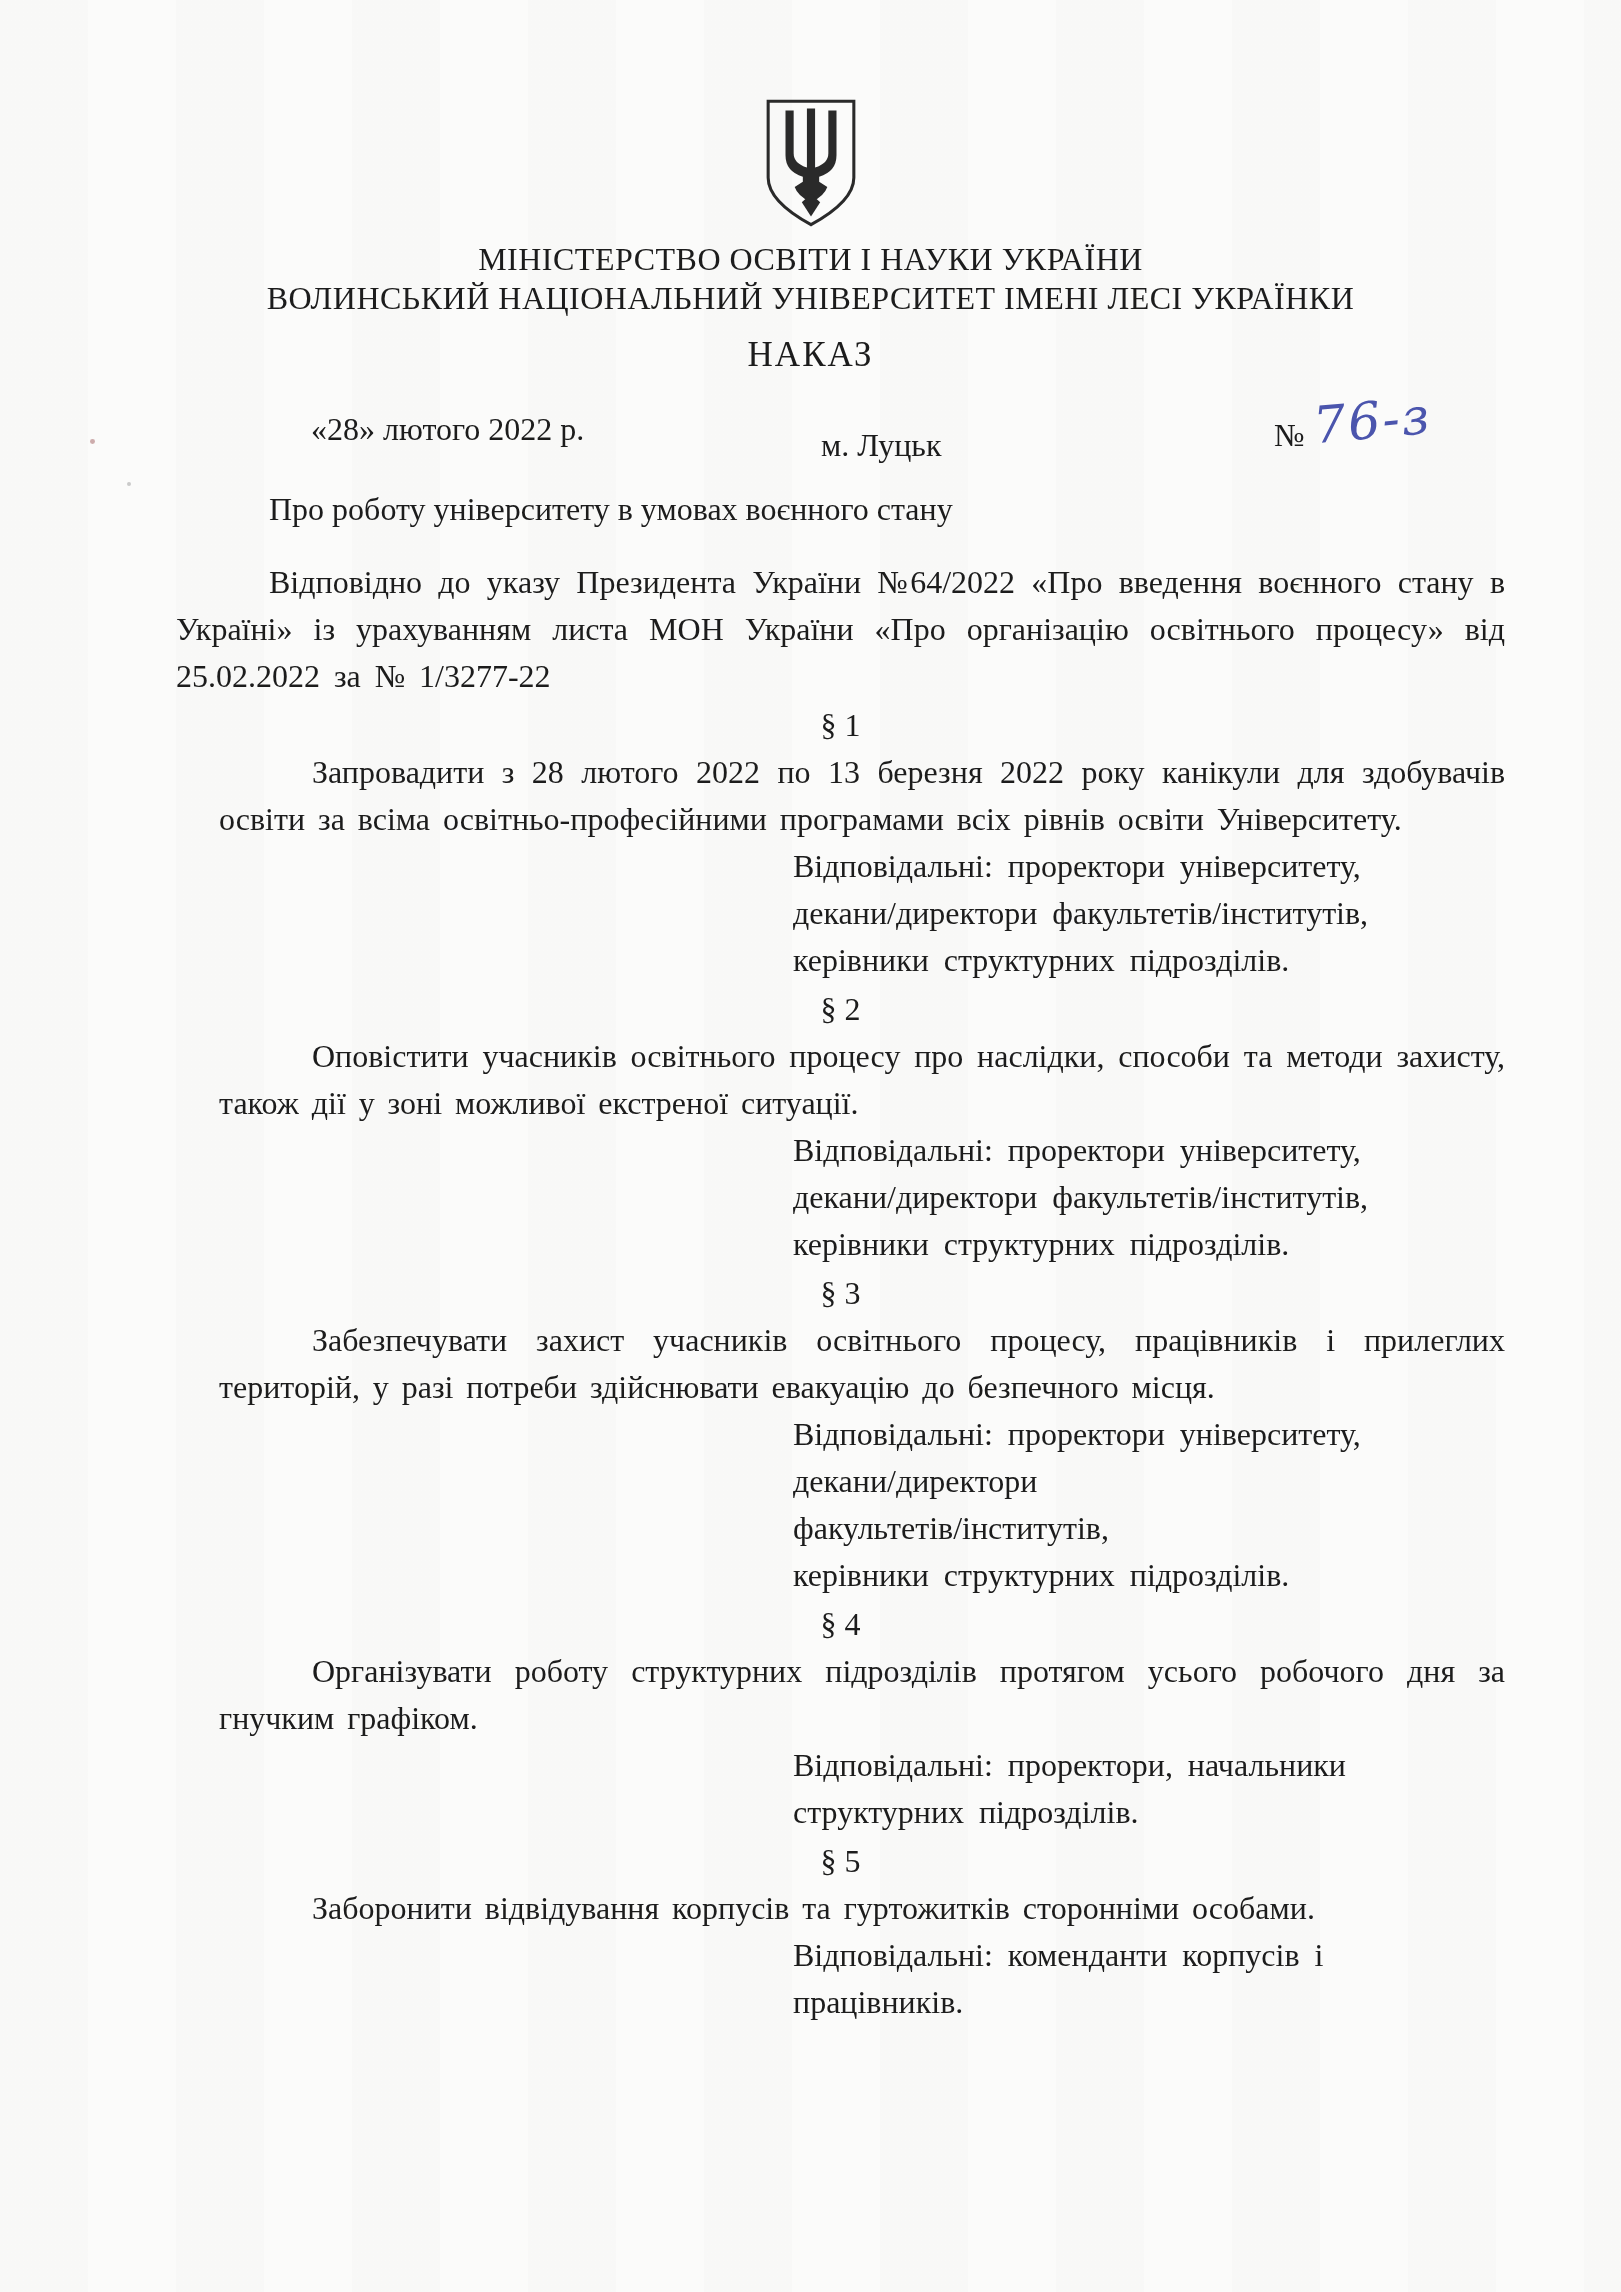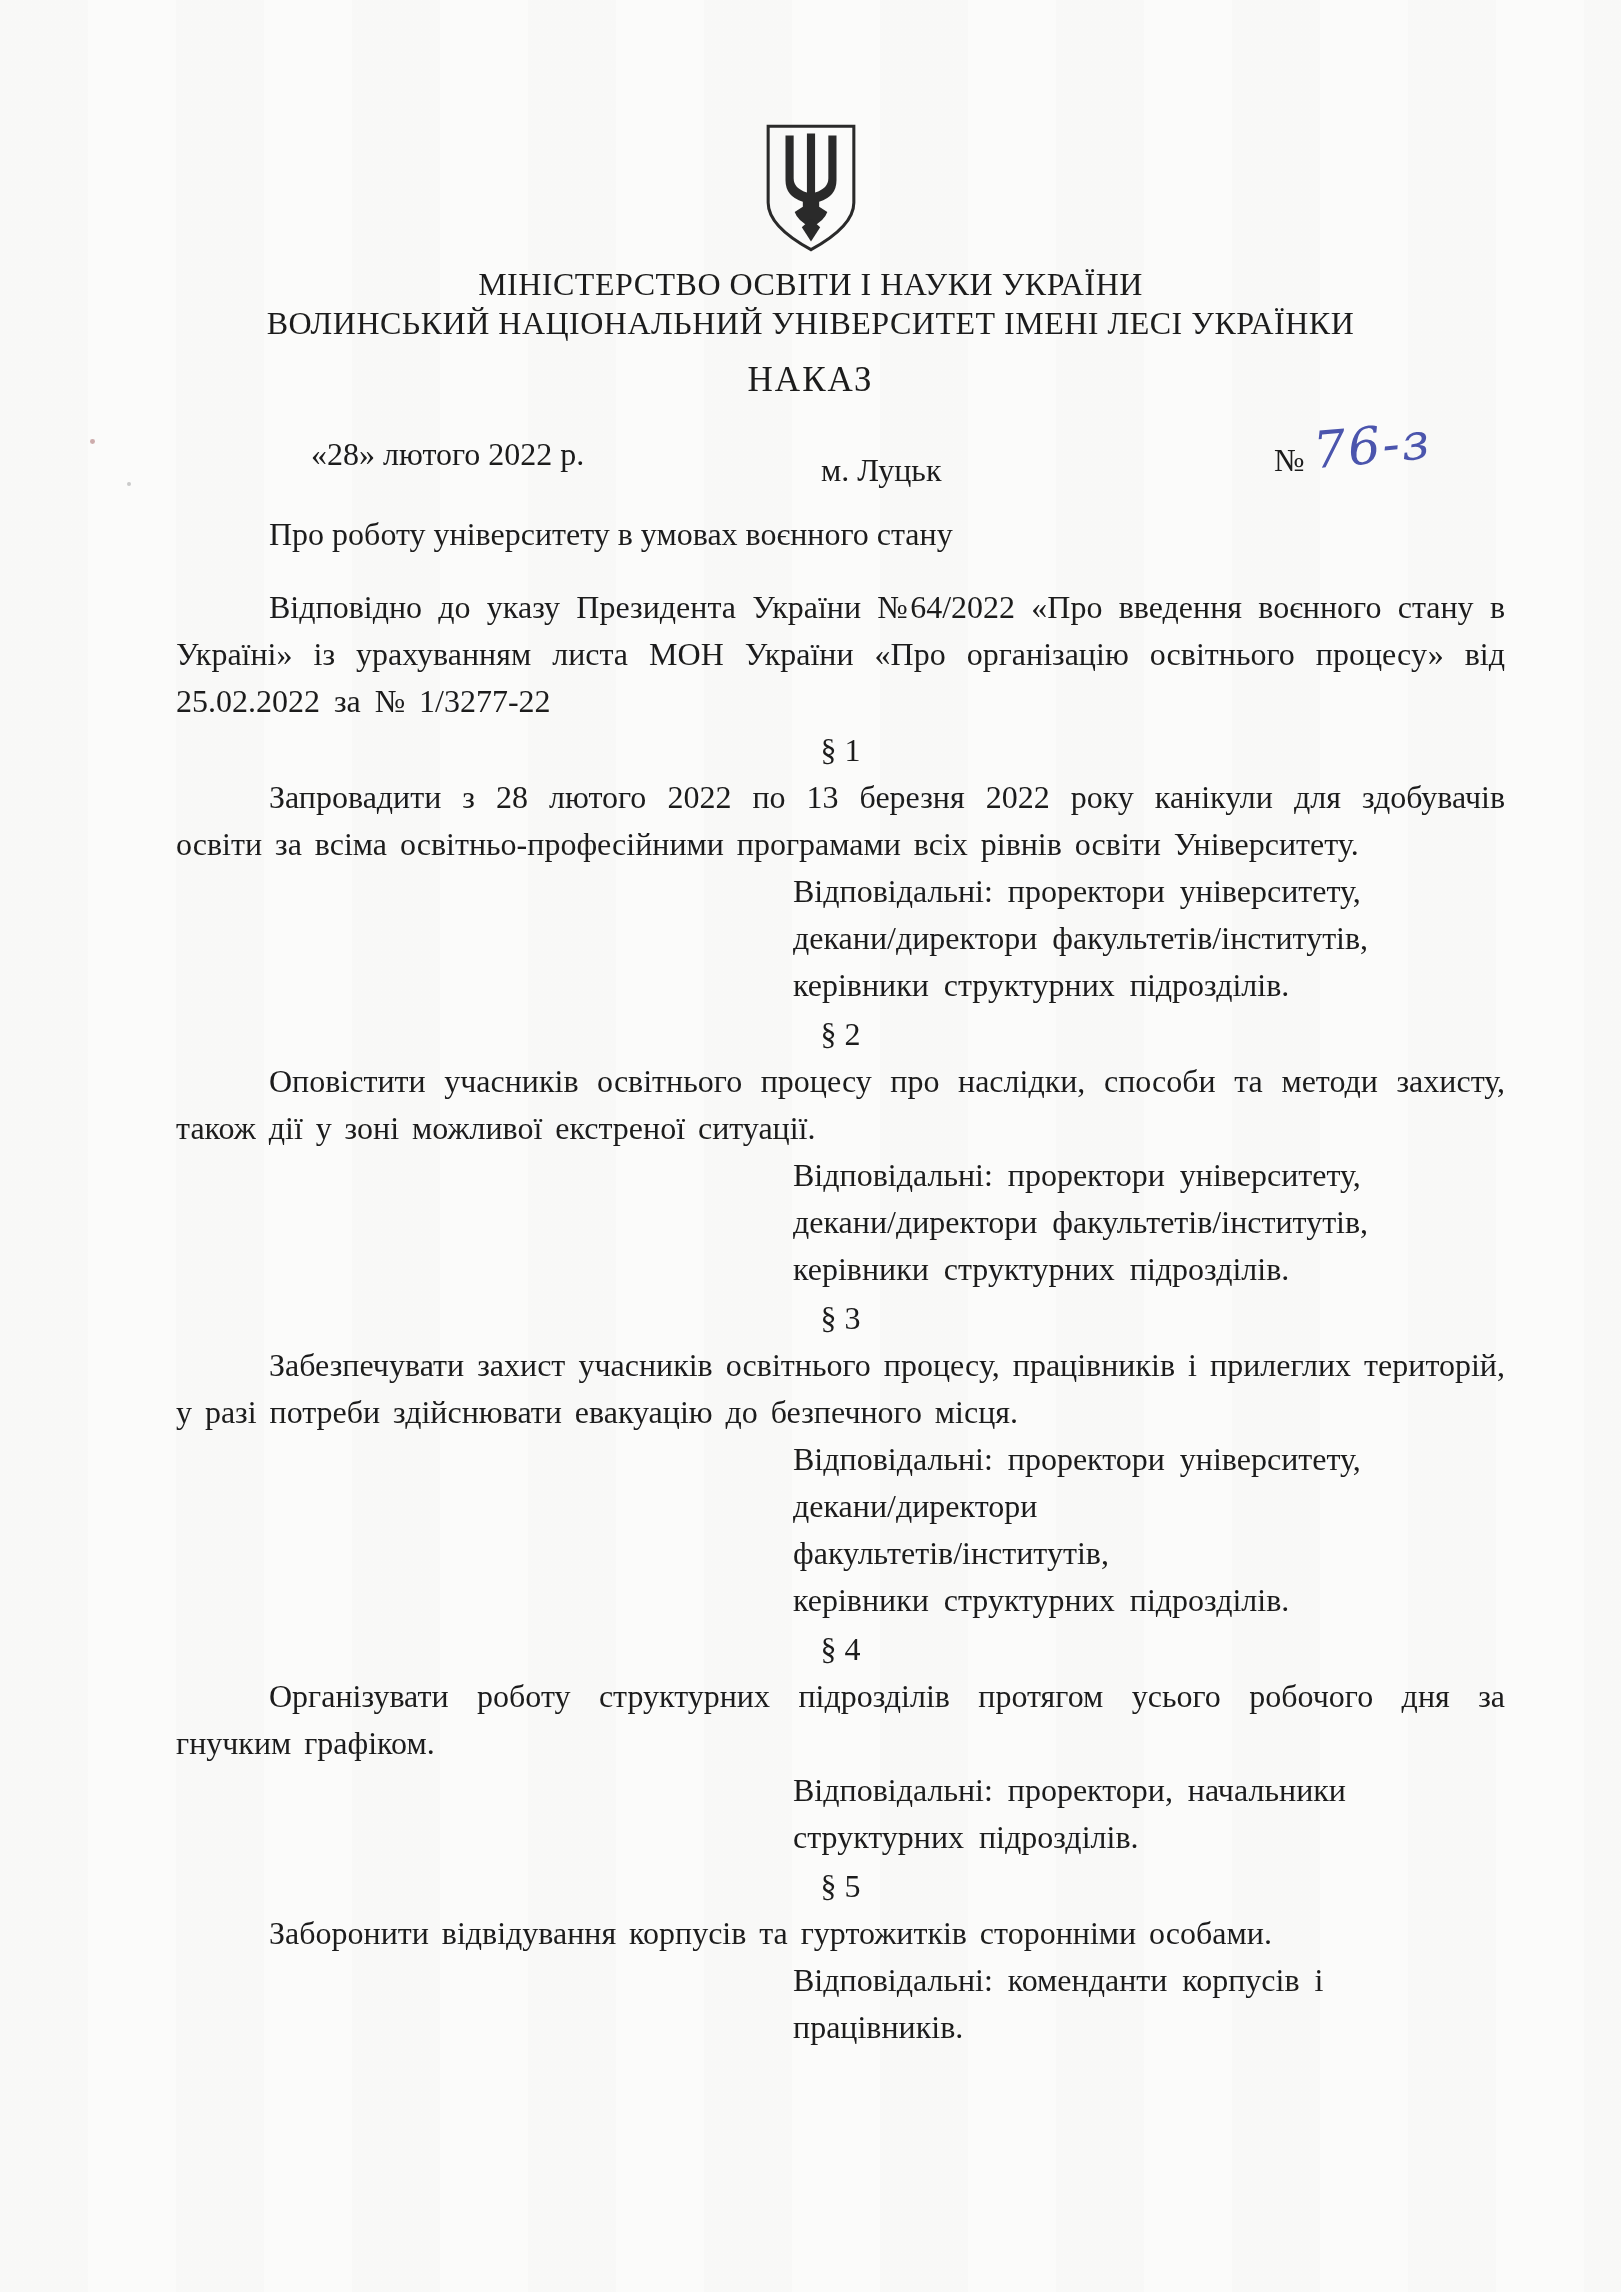--- a/index.html
+++ b/index.html
@@ -17,21 +17,21 @@
     background:
       repeating-linear-gradient(90deg,
         rgba(0,0,0,0.012) 0px, rgba(0,0,0,0.012) 88px,
         rgba(255,255,255,0) 88px, rgba(255,255,255,0) 176px),
       var(--paper);
     color:var(--ink);
     font-family:"Liberation Serif","DejaVu Serif",serif;
     overflow:hidden;
   }
   
-  .doc-header{ padding-top:120px; text-align:center; }
+  .doc-header{ padding-top:95px; text-align:center; }
   .emblem{ display:block; margin:0 auto; }
   .org-line{
     font-size:32px; line-height:39px; letter-spacing:0.5px;
     white-space:nowrap;
   }
   .org-line.first{ margin-top:7.8px; }
   .doc-kind{
     margin-top:13px; font-size:35px; line-height:47px; letter-spacing:2px;
   }
   
@@ -66,20 +66,21 @@
     text-align:justify;
     text-indent:93px;
     word-spacing:5.9px;
   }
   .order-word{ margin-top:21.6px; text-indent:93px; letter-spacing:1px; }
   .section-mark{ text-align:center; margin-top:2px; }
   .section-text{
     text-align:justify;
     text-indent:93px;
     word-spacing:4.9px;
+    margin-left:43px;
   }
   .responsible{
     margin-left:617px;
     width:716px;
     word-spacing:6.9px;
   }
   .resp-line{ line-height:47px; }
   
   .speck{ position:absolute; border-radius:50%; }
   .speck.red{ width:4.9px; height:4.9px; background:#b98a8a; left:90px; top:439px; opacity:.7; }

